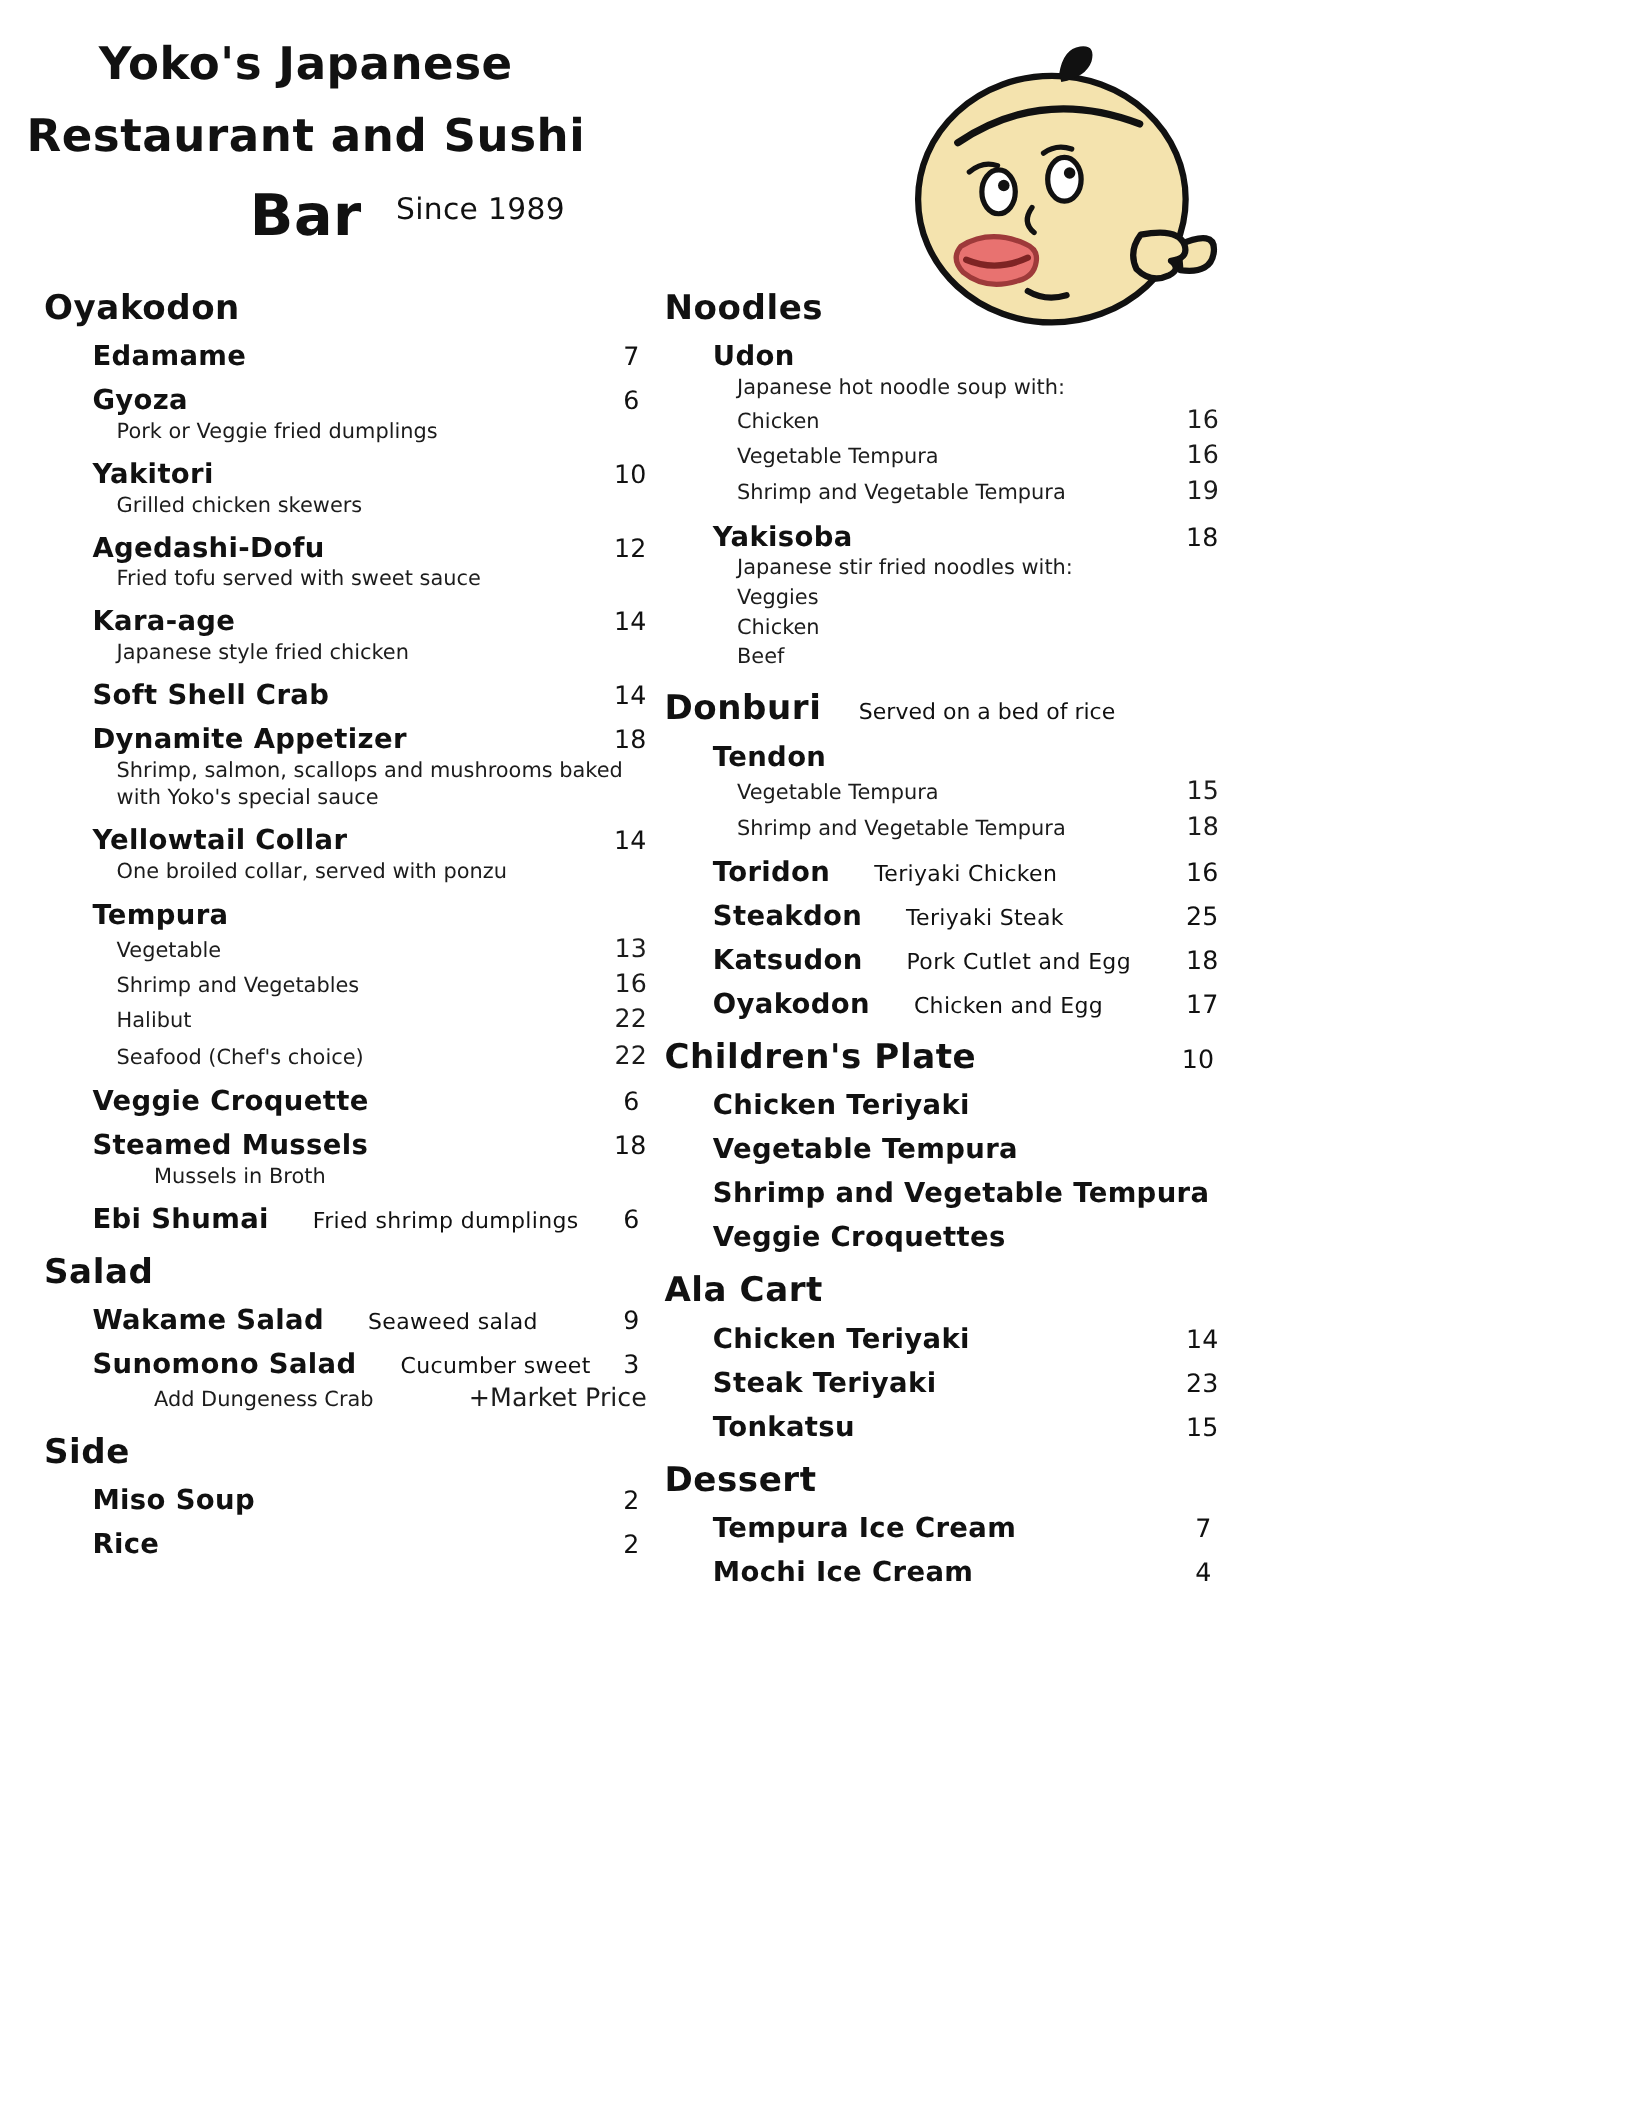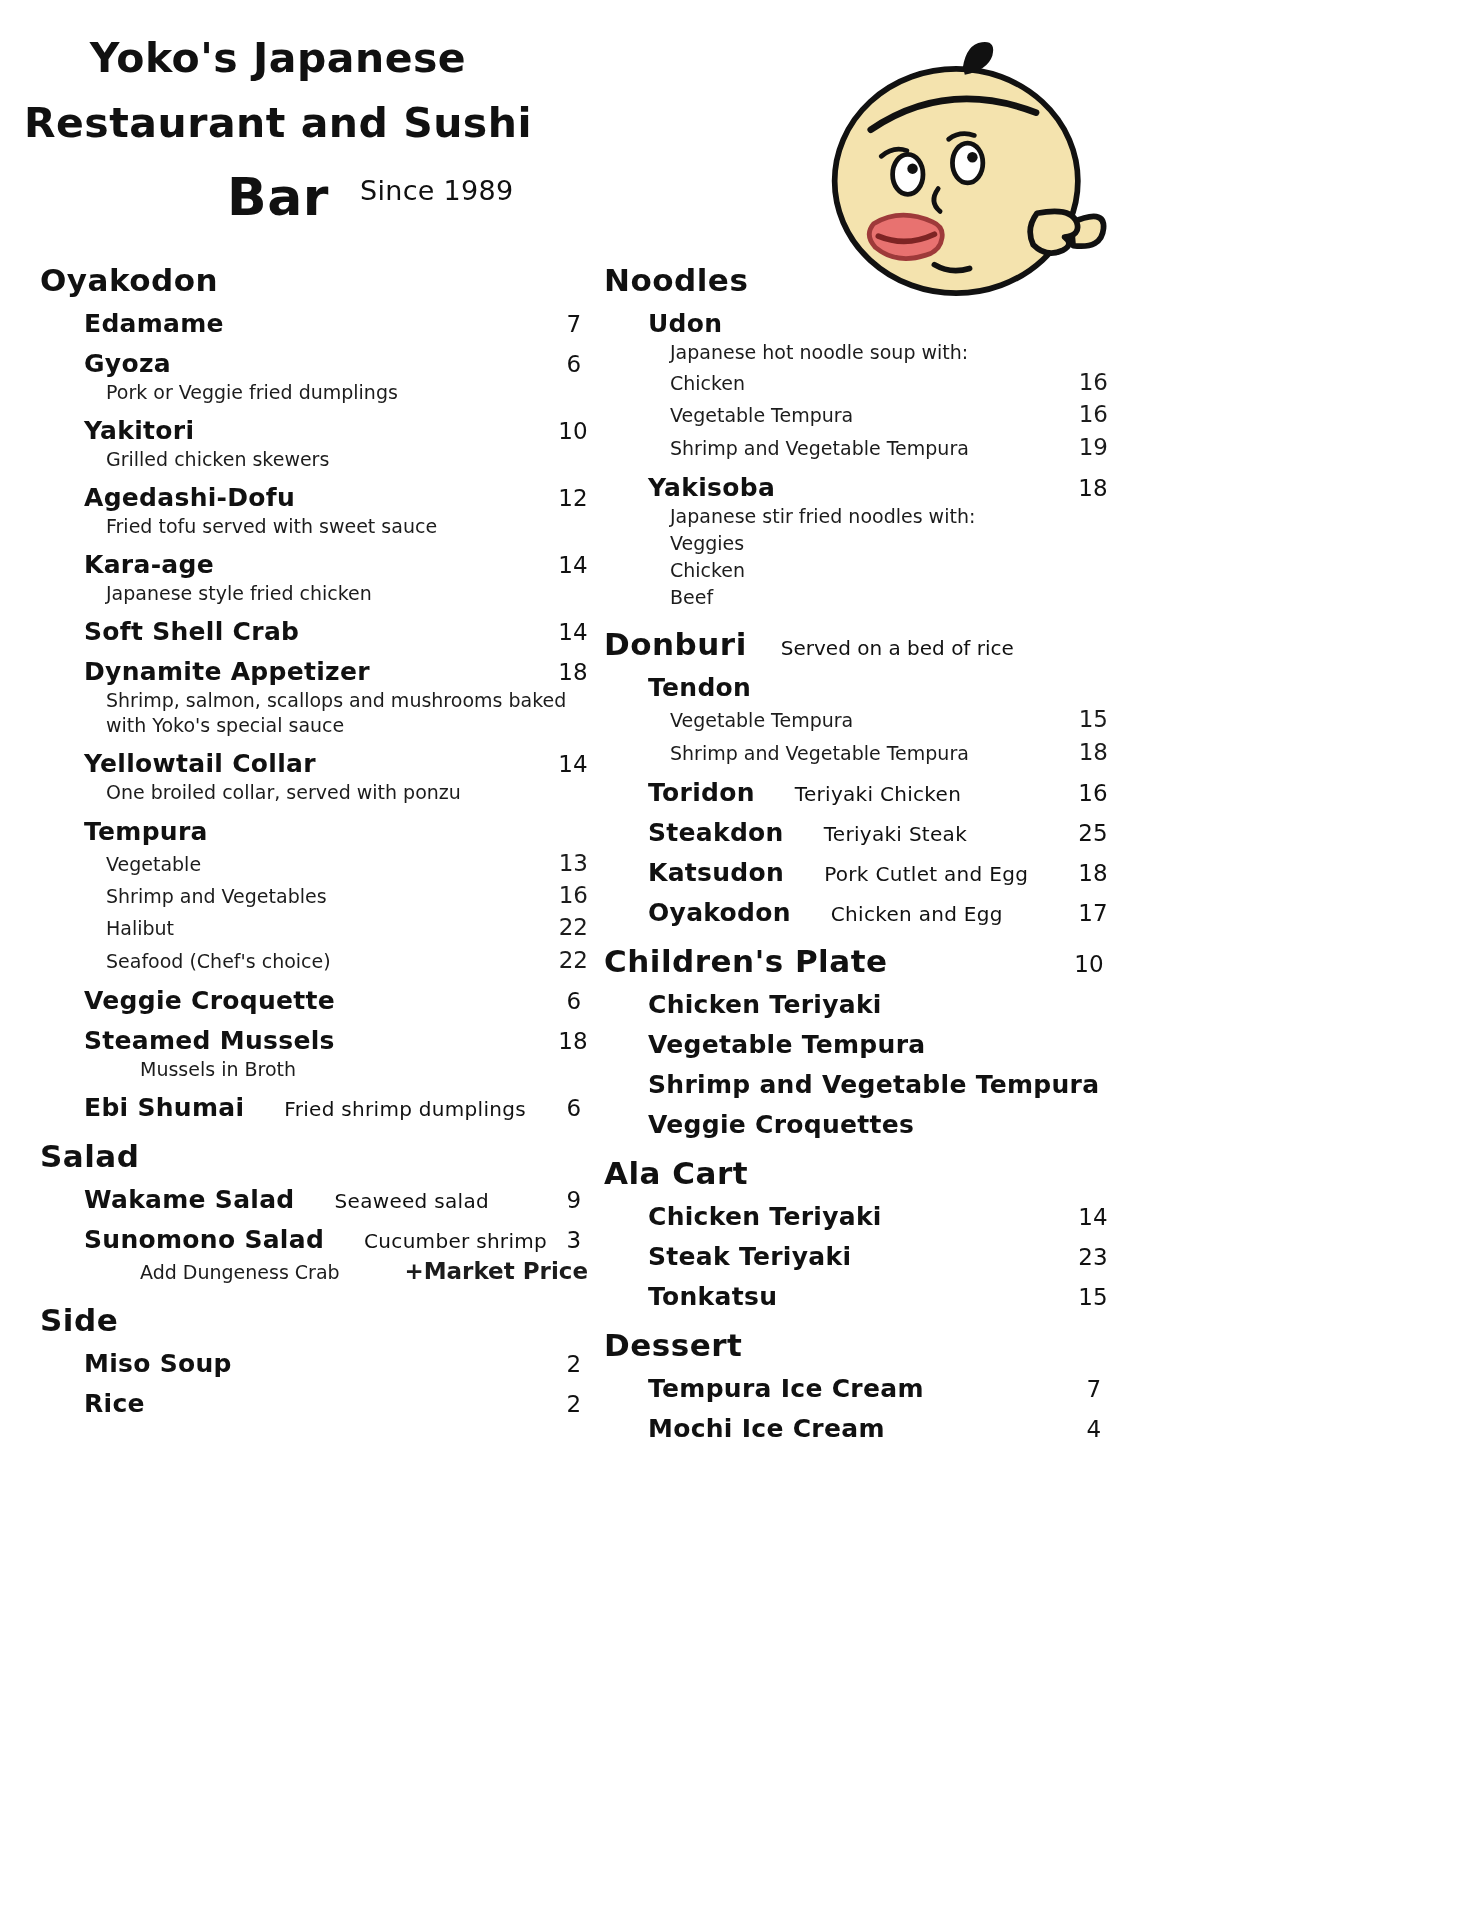--- a/index.html
+++ b/index.html
@@ -33,21 +33,21 @@
   .menu-row.item { font-size:25px; font-weight:700; margin-top:11px; letter-spacing:0.3px; }
   .menu-row.item .row-name { white-space:nowrap; }
   .menu-row.desc { font-size:19px; font-weight:400; margin-top:2px; color:#1c1c1c; line-height:1.32; }
   .ind1 { padding-left:44px; }
   .ind2 { padding-left:66px; }
   .ind3 { padding-left:100px; }
   .row-name { flex:0 1 auto; }
   .row-inline { font-size:20px; font-weight:500; margin-left:40px; white-space:nowrap; }
   .row-price, .section-price { font-size:23px; font-weight:500; min-width:38px; text-align:center; white-space:nowrap; font-family:"DejaVu Sans","Liberation Sans",sans-serif; }
   .row-price { margin-left:auto; padding-left:10px; }
-  .row-price.bold { font-weight:700; }
+  .row-price.bold { font-weight:400; }
 </style>
 </head>
 <body>
 
 <div class="page">
 
   <header>
     <div class="header-title">
       <div class="title-line">Yoko's Japanese</div>
       <div class="title-line">Restaurant and Sushi</div>
@@ -227,21 +227,21 @@
       </div>
       <div class="section-rows">
     <div class="menu-row item ind1">
       <span class="row-name">Wakame Salad</span>
       <span class="row-inline">Seaweed salad</span>
       <span class="row-price">9</span>
     </div>
 
     <div class="menu-row item ind1">
       <span class="row-name">Sunomono Salad</span>
-      <span class="row-inline">Cucumber shrimp</span>
+      <span class="row-inline">Cucumber sweet</span>
       <span class="row-price">3</span>
     </div>
 
 
     <div class="menu-row desc ind3">
       <span class="row-name">Add Dungeness Crab</span>
 
       <span class="row-price bold">+Market Price</span>
     </div>
   </div>

